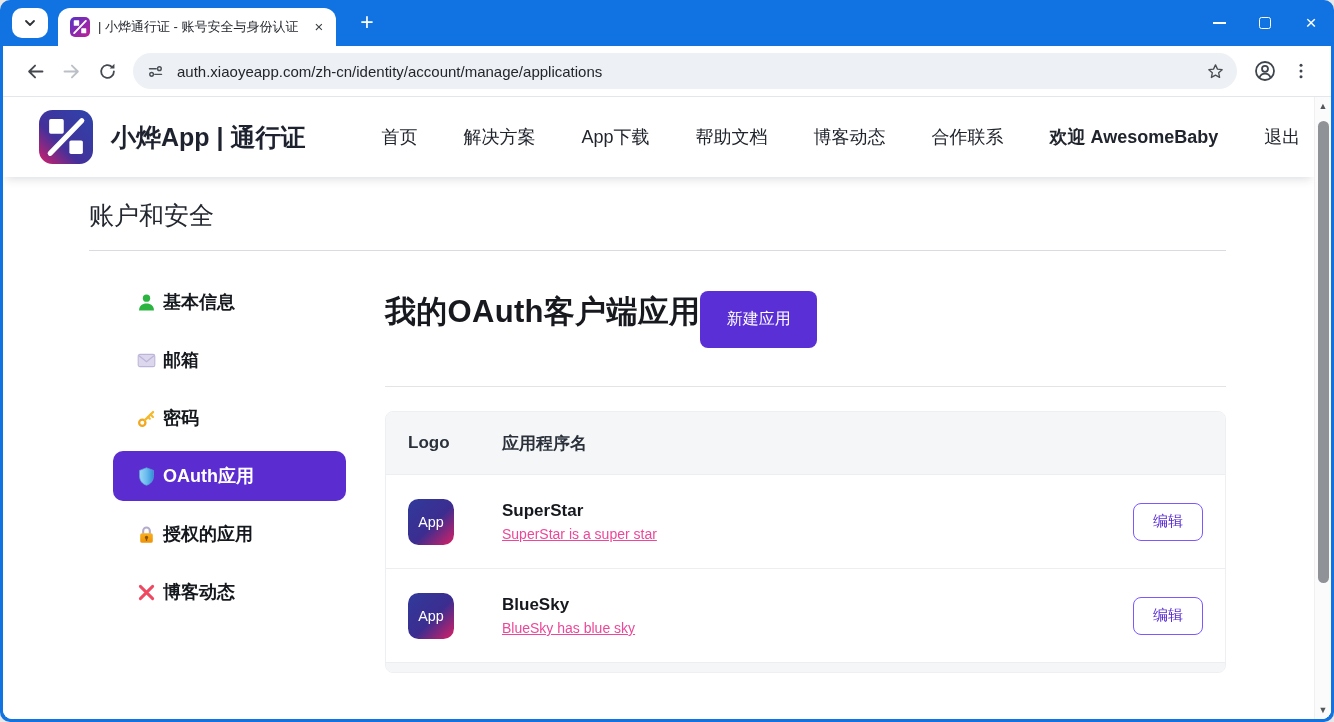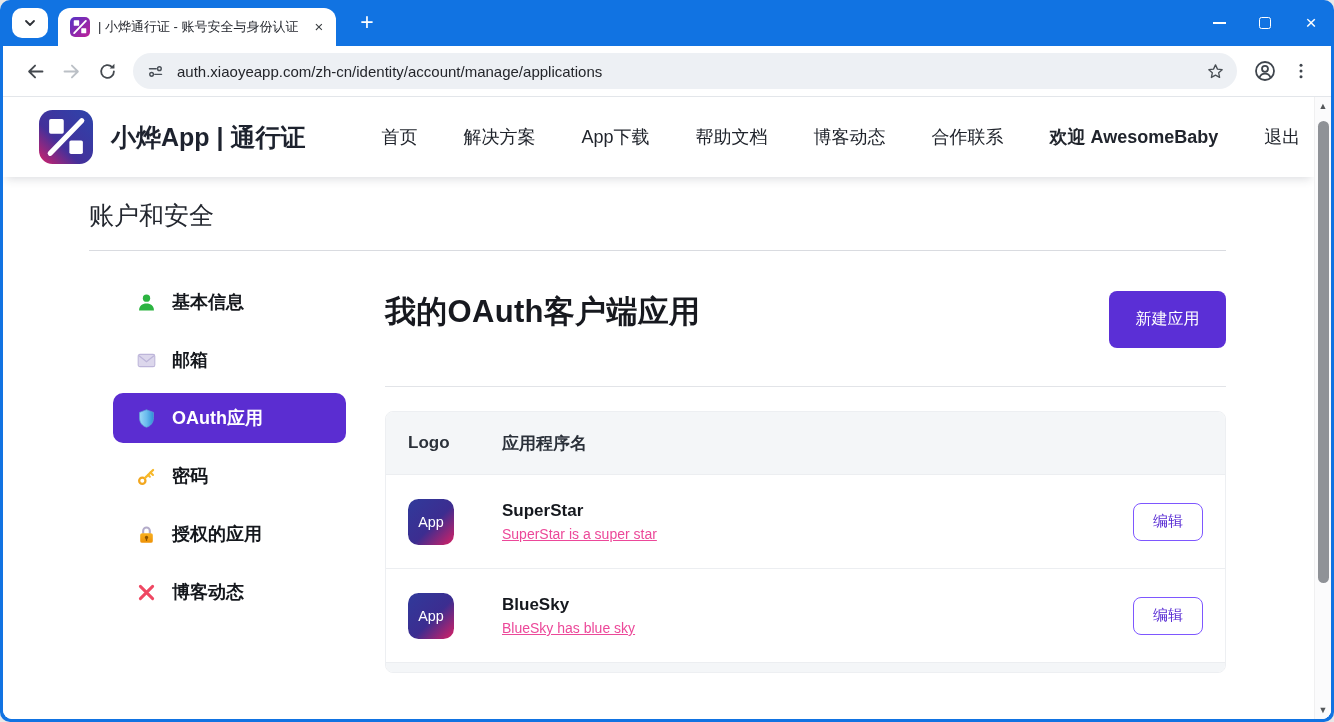--- a/index.html
+++ b/index.html
@@ -59,28 +59,28 @@
   .main-nav a { white-space:nowrap; cursor:pointer; }
   .nav-welcome { font-weight:700; white-space:nowrap; }
   .nav-logout { margin-left:auto; white-space:nowrap; cursor:pointer; padding-right:4px; }
 
   .page-body { padding:22px 88px 0 86px; }
   .page-title { font-size:25px; font-weight:500; color:#23272f; }
   .title-divider { border:none; border-top:1px solid #d9dbe0; margin:18px 0 0; }
 
   .content-row { display:flex; margin-top:26px; }
   .sidebar { width:233px; margin-left:24px; flex:none; }
-  .side-item { height:50px; margin-bottom:8px; display:flex; align-items:center; gap:15px;
+  .side-item { height:50px; margin-bottom:8px; display:flex; align-items:center; gap:6px;
                padding-left:23px; border-radius:10px; font-size:18px; font-weight:600;
                color:#15181d; cursor:pointer; }
   .side-item.active { background:#5b2dd1; color:#fff; font-weight:700; }
   .side-icon { width:21px; height:21px; flex:none; }
 
   .main-col { flex:1; min-width:0; margin-left:39px; padding-top:14px; }
-  .main-head { display:flex; justify-content:space-between; align-items:flex-start; }
+  .main-head { display:flex; justify-content:flex-start; align-items:flex-start; }
   .main-heading { font-size:31px; font-weight:800; color:#17191f; margin:0; letter-spacing:.3px; }
   .new-app-btn { width:117px; height:57px; background:#5b2fd6; color:#fff; font-size:16px;
                  border:none; border-radius:8px; cursor:pointer;
                  font-family:"Liberation Sans","DejaVu Sans",sans-serif; }
   .main-divider { border:none; border-top:1px solid #e2e4e8; margin:38px 0 0; }
 
   .apps-card { margin-top:24px; border:1px solid #edeff2; border-radius:8px; overflow:hidden; }
   .card-head { background:#f4f6f8; height:62px; display:flex; align-items:center;
                padding:0 22px; font-size:17px; font-weight:700; color:#2b313a; }
   .col-logo { width:94px; flex:none; }
@@ -256,34 +256,34 @@
                 </svg>
                 <span>基本信息</span>
               </div>
               <div class="side-item">
                 <svg class="side-icon" viewBox="0 0 24 24">
                   <rect x="2.5" y="5" width="19" height="14" rx="2" fill="#dcd7ec" stroke="#bdb5d9" stroke-width="1.2"></rect>
                   <path d="M3.5 6.5 L12 13.5 L20.5 6.5" fill="none" stroke="#bdb5d9" stroke-width="1.4"></path>
                 </svg>
                 <span>邮箱</span>
               </div>
-              <div class="side-item active">
-                <svg class="side-icon" viewBox="0 0 24 24">
-                  <path d="M12 2 L20 5 V11 C20 16.6 16.7 20.7 12 22 C7.3 20.7 4 16.6 4 11 V5 Z" fill="url(#g-shield)" stroke="#5e9fd2" stroke-width="0.8"></path>
-                </svg>
-                <span>OAuth应用</span>
-              </div>
               <div class="side-item">
                 <svg class="side-icon" viewBox="0 0 24 24">
                   <circle cx="7.2" cy="16.8" r="3.6" fill="none" stroke="#f2a71f" stroke-width="2.6"></circle>
                   <line x1="10.2" y1="13.8" x2="19.5" y2="4.5" stroke="#f6b82b" stroke-width="2.6" stroke-linecap="round"></line>
                   <line x1="16.6" y1="7.4" x2="19.4" y2="10.2" stroke="#f6b82b" stroke-width="2.4" stroke-linecap="round"></line>
                   <line x1="13.8" y1="10.2" x2="15.8" y2="12.2" stroke="#f6b82b" stroke-width="2.4" stroke-linecap="round"></line>
                 </svg>
                 <span>密码</span>
+              </div>
+              <div class="side-item active">
+                <svg class="side-icon" viewBox="0 0 24 24">
+                  <path d="M12 2 L20 5 V11 C20 16.6 16.7 20.7 12 22 C7.3 20.7 4 16.6 4 11 V5 Z" fill="url(#g-shield)" stroke="#5e9fd2" stroke-width="0.8"></path>
+                </svg>
+                <span>OAuth应用</span>
               </div>
               <div class="side-item">
                 <svg class="side-icon" viewBox="0 0 24 24">
                   <path d="M8.2 11 V7.8 a3.8 3.8 0 0 1 7.6 0 V11" fill="none" stroke="#b3abc9" stroke-width="2.4"></path>
                   <rect x="4.8" y="10.5" width="14.4" height="11" rx="2.2" fill="url(#g-lock)"></rect>
                   <circle cx="12" cy="15.3" r="1.9" fill="#8a5200"></circle>
                   <rect x="11.2" y="16.2" width="1.6" height="3.2" rx="0.8" fill="#8a5200"></rect>
                 </svg>
                 <span>授权的应用</span>
               </div>

